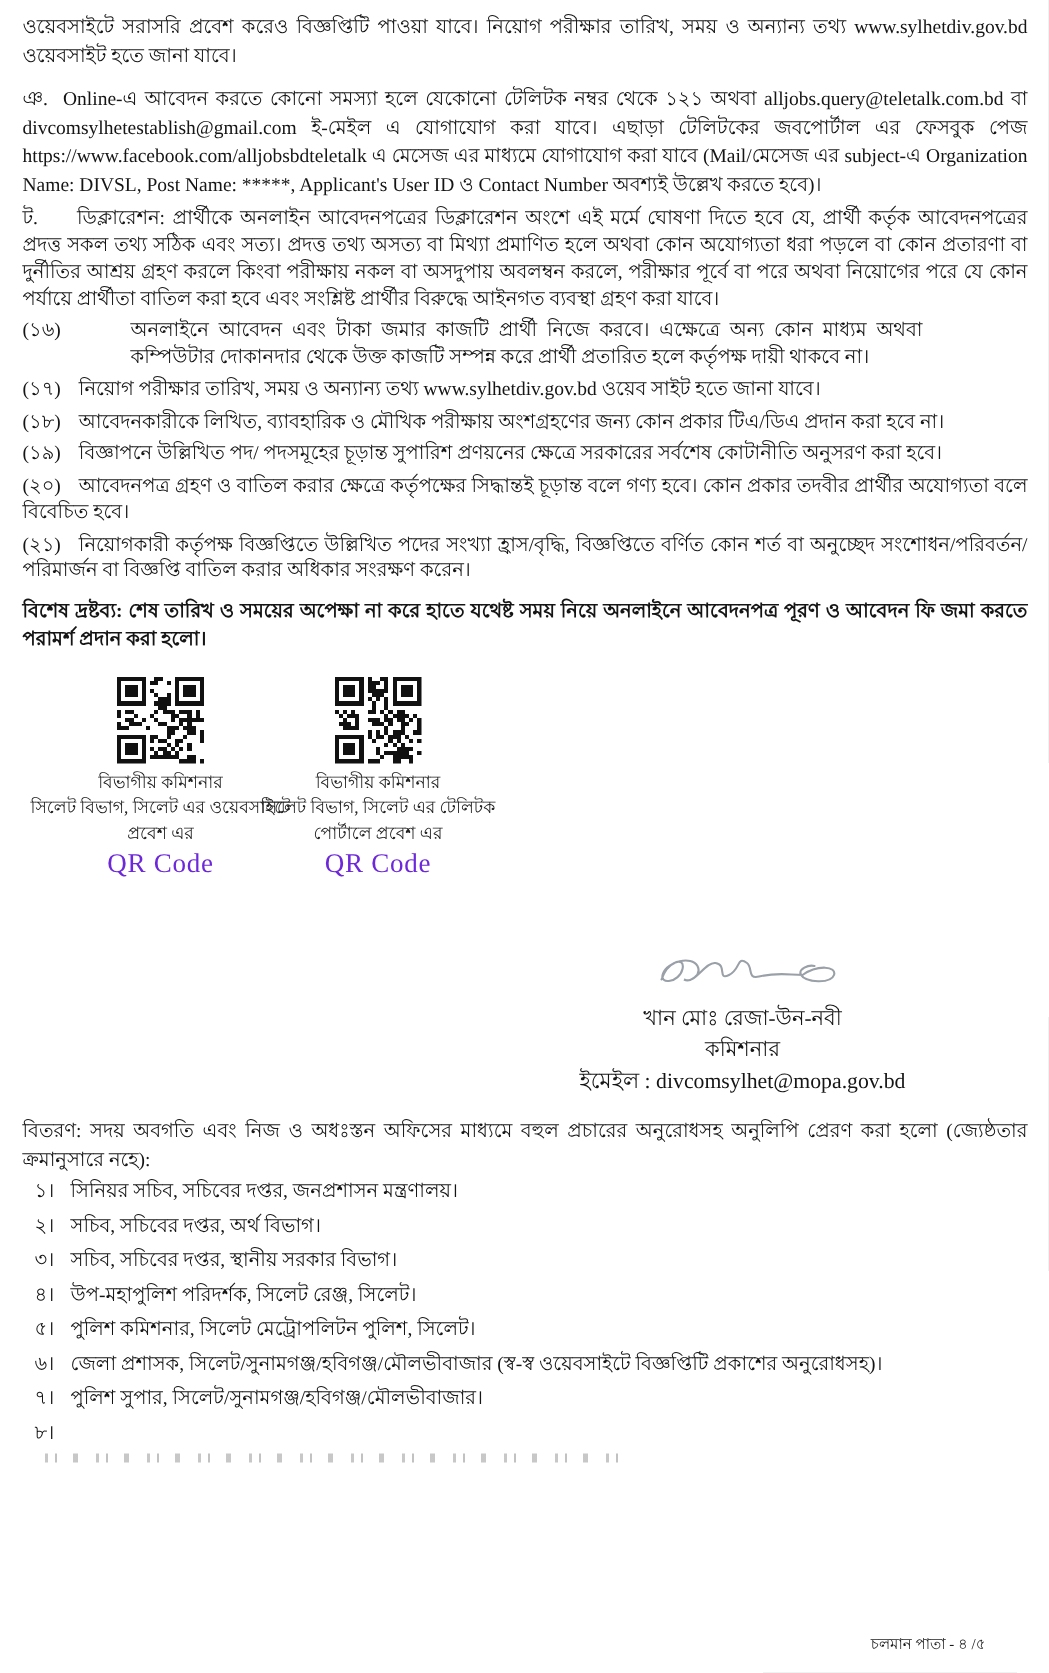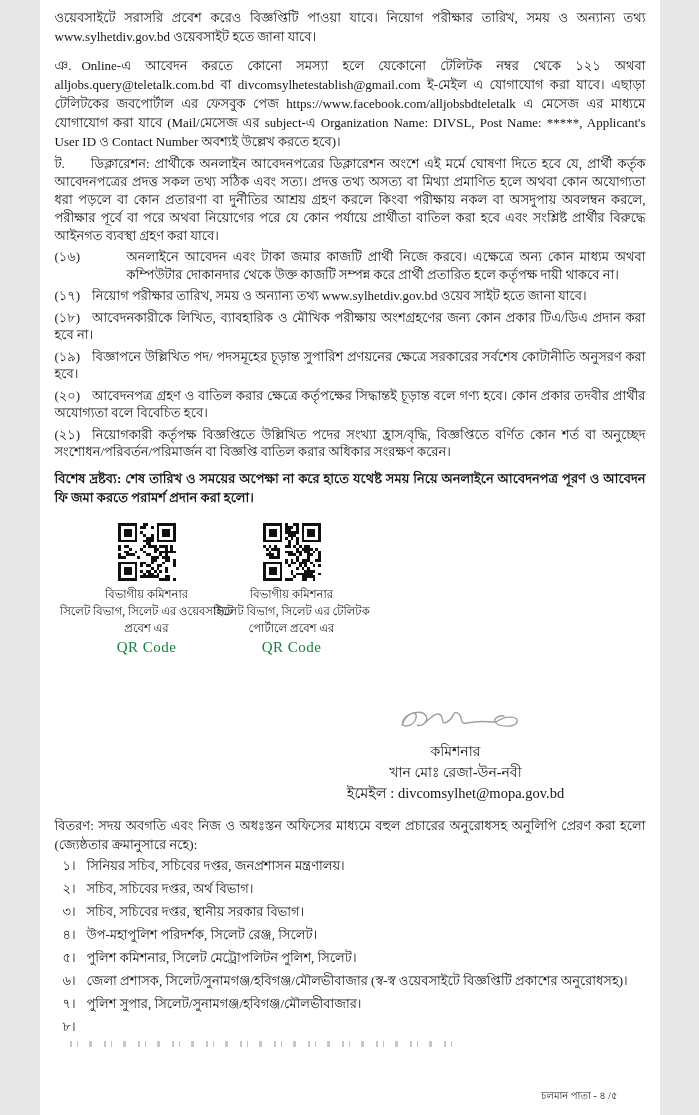--- a/index.html
+++ b/index.html
@@ -1,18 +1,18 @@
 <!DOCTYPE html>
 <html lang="bn"><head>
 <meta charset="utf-8">
 <style>
   html,body{margin:0;padding:0;background:#e8e8e8;}
   .page{
     position:relative;
-    width:620px;height:1115px;
+    width:699px;height:1115px;
     margin:0 auto;
     background:#ffffff;
     color:#151515;
     font-family:"Liberation Serif","DejaVu Serif",serif;
     font-size:13px;
     box-sizing:border-box;
     padding:8px 14px 0 15px;
     overflow:hidden;
   }
   .para{ text-align:justify; }
@@ -28,21 +28,21 @@
   .num-item.hang .num{ flex:0 0 36px; padding-right:0; }
   .num-item.hang .itext{ max-width:528px; }
 
   .special-note{ font-weight:bold; line-height:19px; margin:8px 0 0 0; text-align:justify; }
 
   .qr-row{ display:flex; margin:16px 0 0 22px; }
   .qr-fig{ width:140px; display:flex; flex-direction:column; align-items:center; margin:0; }
   .qr-fig + .qr-fig{ margin-left:5px; }
   .qr-svg{ width:58px; height:58px; display:block; margin-bottom:5px; }
   .cap-line{ white-space:nowrap; font-size:11.5px; line-height:17px; color:#222; }
-  .cap-qr{ font-size:15px; line-height:20px; letter-spacing:0.5px; color:#15803d; }
+  .cap-qr{ font-size:18px; line-height:20px; letter-spacing:0.5px; color:#6d28d9; }
 
   .sig-block{ width:300px; margin:44px 40px 0 auto; text-align:center; }
   .sig-scribble{ display:block; margin:0 auto; }
   .sig-line{ font-size:14px; line-height:21px; }
   .sig-line.contact{ font-size:14.5px; }
 
   .dist{ margin-top:12px; }
   .dist-header{ line-height:19px; text-align:justify; margin:0; }
   .dist-item{ display:flex; line-height:23px; padding-left:8px; }
   .dist-item .num{ flex:0 0 24px; }
@@ -363,22 +363,22 @@
       <span class="cap-line">সিলেট বিভাগ, সিলেট এর টেলিটক</span>
       <span class="cap-line">পোর্টালে প্রবেশ এর</span>
       <span class="cap-line cap-qr">QR Code</span>
     </figure>
   </div>
 
   <div class="sig-block">
     <svg class="sig-scribble" width="136" height="40" viewBox="0 0 136 40" aria-hidden="true">
       <path d="M14 24 C18 12 30 8 28 17 C26 26 12 28 15 20 C18 12 34 8 38 15 C41 21 33 26 29 24 C36 28 43 12 50 13 C58 14 51 25 59 21 C67 17 64 8 71 13 C75 16 71 24 79 22 C92 19 99 21 108 21 C118 14 131 15 129 21 C127 27 110 26 107 21 C105 17 112 14 116 15" fill="none" stroke="#9aa0a8" stroke-width="1.4" stroke-linecap="round"></path>
     </svg>
+    <div class="sig-line">খান মোঃ রেজা-উন-নবী</div>
     <div class="sig-line">কমিশনার</div>
-    <div class="sig-line">খান মোঃ রেজা-উন-নবী</div>
     <div class="sig-line contact">
       <span>ইমেইল : </span><span>divcomsylhet@mopa.gov.bd</span>
     </div>
   </div>
 
   <div class="dist">
     <p class="dist-header">বিতরণ: সদয় অবগতি এবং নিজ ও অধঃস্তন অফিসের মাধ্যমে বহুল প্রচারের অনুরোধসহ অনুলিপি প্রেরণ করা হলো (জ্যেষ্ঠতার ক্রমানুসারে নহে):</p>
     <div class="dist-item">
       <span class="num">১।</span>
         <span>সিনিয়র সচিব, সচিবের দপ্তর, জনপ্রশাসন মন্ত্রণালয়।</span>

